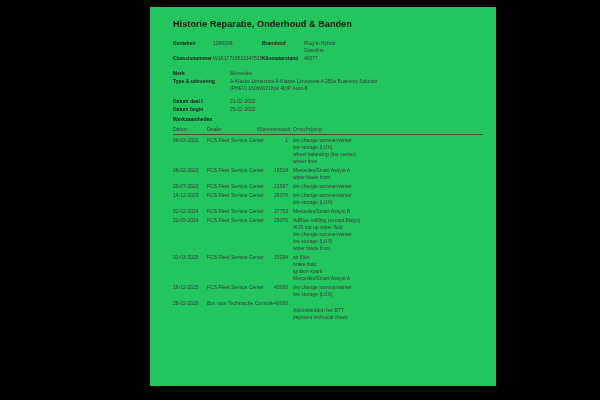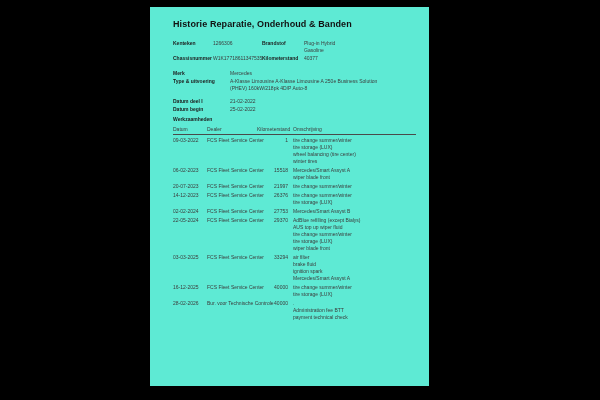--- a/index.html
+++ b/index.html
@@ -3,22 +3,22 @@
 <meta charset="utf-8">
 <style>
   html,body{margin:0;padding:0;}
   body{
     width:600px;height:400px;overflow:hidden;
     background:#000;
     font-family:"Liberation Sans", sans-serif;
     position:relative;
   }
   .paper{
-    position:absolute;left:150px;top:7px;width:279px;height:379px;
-    background:#5eead4;box-sizing:border-box;
+    position:absolute;left:150px;top:7px;width:346px;height:379px;
+    background:#22c55e;box-sizing:border-box;
     padding:13px 13px 0 23px;
   }
   .title{
     font-size:9px;font-weight:bold;color:#111;
     margin:0;line-height:9px;letter-spacing:.1px;white-space:nowrap;
   }
   .grid1{
     display:grid;grid-template-columns:40px 49px 42px 1fr;
     margin-top:11px;row-gap:2px;
     font-size:5px;line-height:6.5px;color:#3c3c3c;

